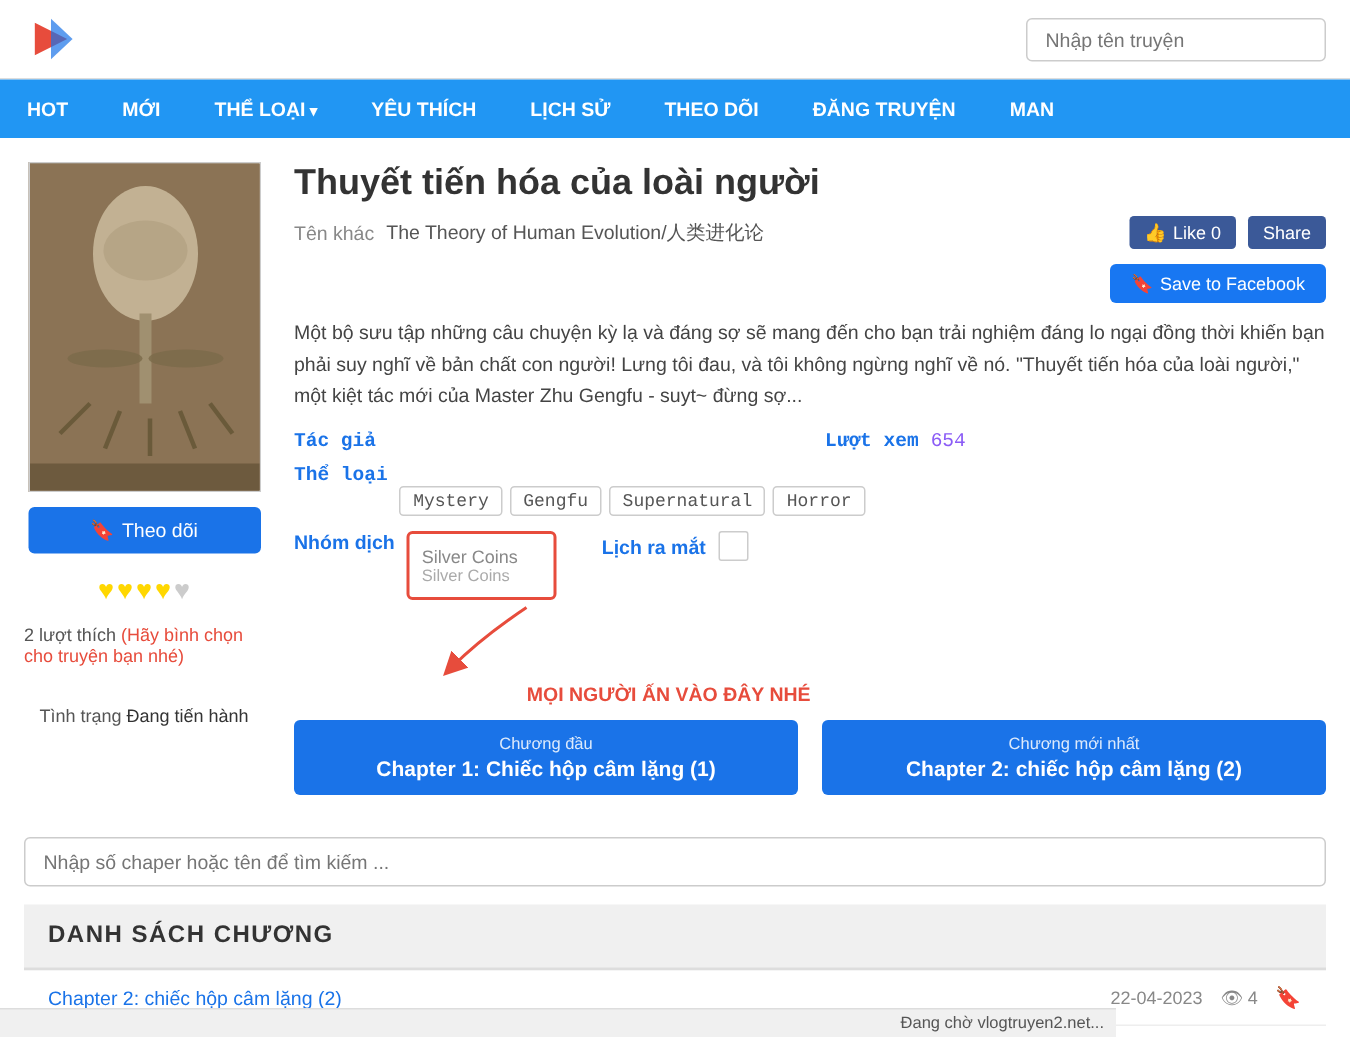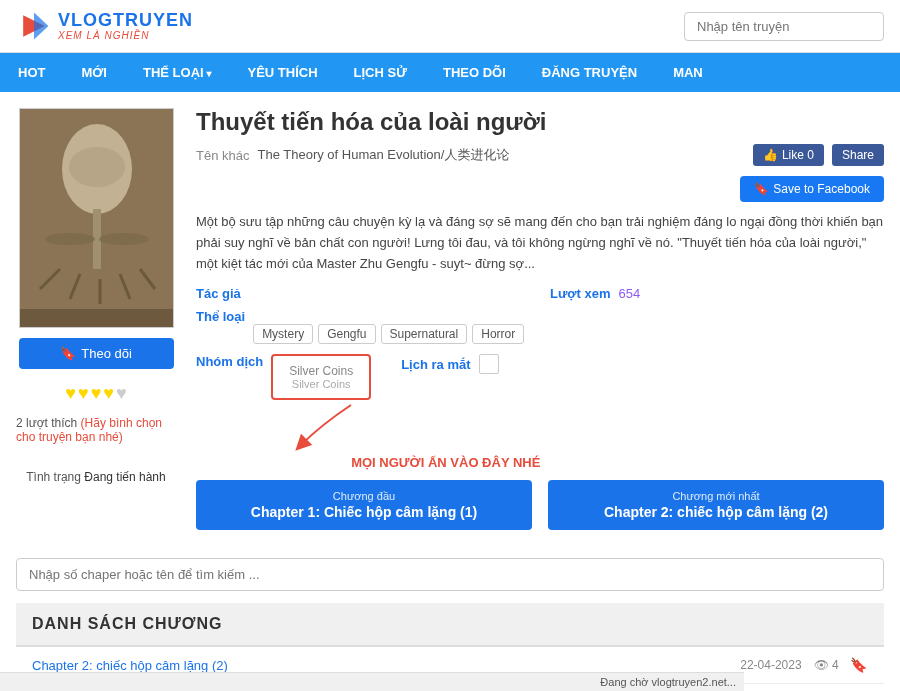--- a/index.html
+++ b/index.html
@@ -209,20 +209,21 @@
     .info-grid {
       display: grid;
       grid-template-columns: 1fr 1fr;
       gap: 8px 20px;
       margin-bottom: 8px;
     }
     .info-row {
       display: flex;
       align-items: flex-start;
       gap: 8px;
+      font-family: Liberation Mono, monospace;
     }
     .info-label {
       color: #1a73e8;
       font-weight: bold;
       font-size: 13px;
       white-space: nowrap;
     }
     .info-value {
       font-size: 13px;
       color: #333;
@@ -240,21 +241,21 @@
       font-size: 12px;
       color: #555;
       cursor: pointer;
     }
 
     
     .translator-box {
       border: 2px solid #e74c3c;
       border-radius: 4px;
       padding: 8px;
-      text-align: center;
+      text-align: left;
       width: 100px;
       font-size: 12px;
       position: relative;
     }
     .translator-box-inner {
       color: #888;
     }
 
     
     .chapter-buttons {
@@ -387,24 +388,20 @@
   </style>
 </head>
 <body>
 
 <div class="header-top">
   <div class="logo-area">
     <svg class="logo-icon" viewBox="0 0 40 40">
       <polygon points="8,8 32,20 8,32" fill="#e74c3c"></polygon>
       <polygon points="20,5 36,20 20,35" fill="#1a73e8" opacity="0.7"></polygon>
     </svg>
-    <div class="logo-text">
-      <span class="logo-main">VLOGTRUYEN</span>
-      <span class="logo-sub">XEM LÀ NGHIỀN</span>
-    </div>
   </div>
   <input class="search-input" type="text" placeholder="Nhập tên truyện" style="">
 </div>
 
 <div class="nav-bar">
   <div class="nav-item">HOT</div>
   <div class="nav-item">MỚI</div>
   <div class="nav-item nav-dropdown">THỂ LOẠI</div>
   <div class="nav-item">YÊU THÍCH</div>
   <div class="nav-item">LỊCH SỬ</div>

